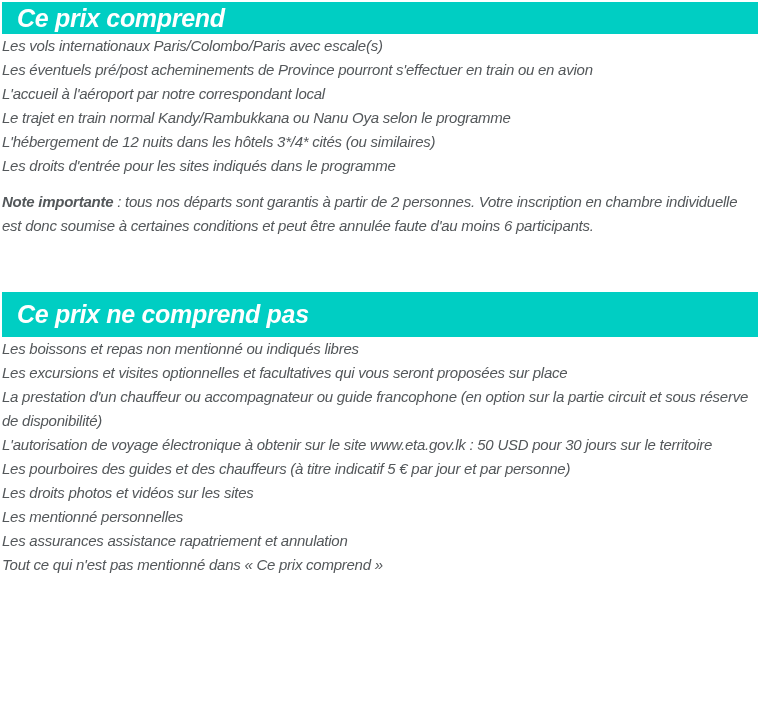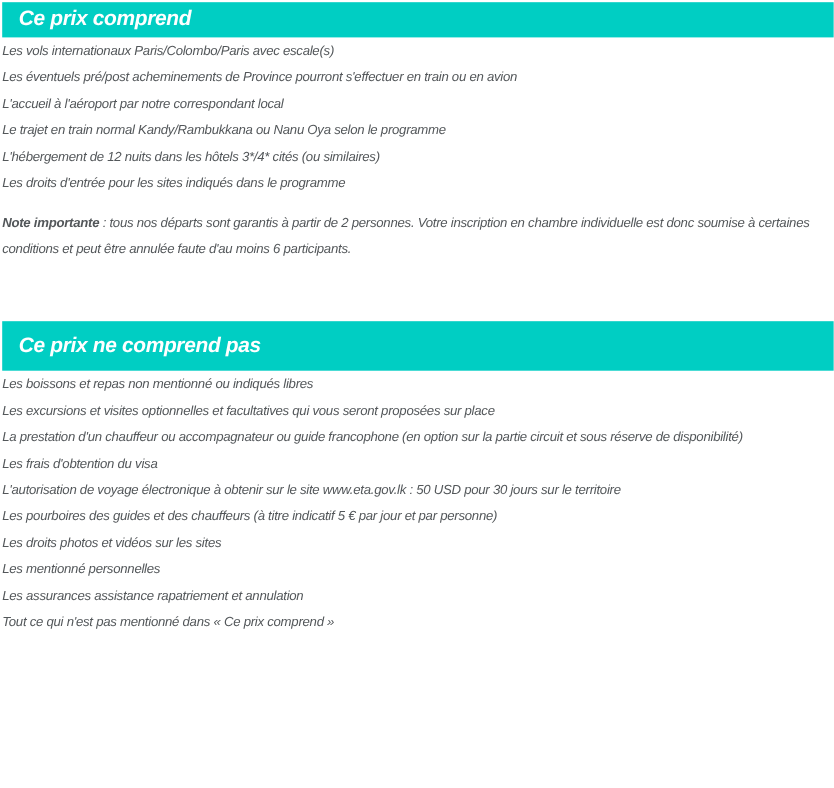--- a/index.html
+++ b/index.html
@@ -20,34 +20,34 @@
     margin-left: 2px;
     display: flex;
     align-items: center;
   }
   #band2 { height: 45px; }
 
   .section-title {
     color: var(--header-text);
     font-style: italic;
     font-weight: bold;
-    font-size: 19px;
+    font-size: 25px;
     padding-left: 15px;
     letter-spacing: -0.3px;
     white-space: nowrap;
   }
 
   .items {
     margin-left: 2px;
     width: 754px;
   }
   .items, .note {
     font-style: italic;
     color: var(--body-text);
-    font-size: 12px;
+    font-size: 15px;
     line-height: 24px;
     letter-spacing: -0.25px;
   }
   .line { min-height: 24px; }
 
   .note {
     margin: 12px 0 0 2px;
     width: 746px;
   }
   .note b { font-weight: bold; text-align: right; }
@@ -76,21 +76,20 @@
   </div>
 
   <div class="section">
     <div class="section-header" id="band2">
       <span class="section-title">Ce prix ne comprend pas</span>
     </div>
     <div class="items" id="list-1">
         <div class="line">Les boissons et repas non mentionné ou indiqués libres</div>
         <div class="line">Les excursions et visites optionnelles et facultatives qui vous seront proposées sur place</div>
         <div class="line">La prestation d'un chauffeur ou accompagnateur ou guide francophone (en option sur la partie circuit et sous réserve de disponibilité)</div>
-        <div class="line">Les frais d'obtention du visa</div>
         <div class="line">L'autorisation de voyage électronique à obtenir sur le site www.eta.gov.lk : 50 USD pour 30 jours sur le territoire</div>
         <div class="line">Les pourboires des guides et des chauffeurs (à titre indicatif 5 € par jour et par personne)</div>
         <div class="line">Les droits photos et vidéos sur les sites</div>
         <div class="line">Les mentionné personnelles</div>
         <div class="line">Les assurances assistance rapatriement et annulation</div>
         <div class="line">Tout ce qui n'est pas mentionné dans « Ce prix comprend »</div>
       </div>
   </div>
 
 </div>

